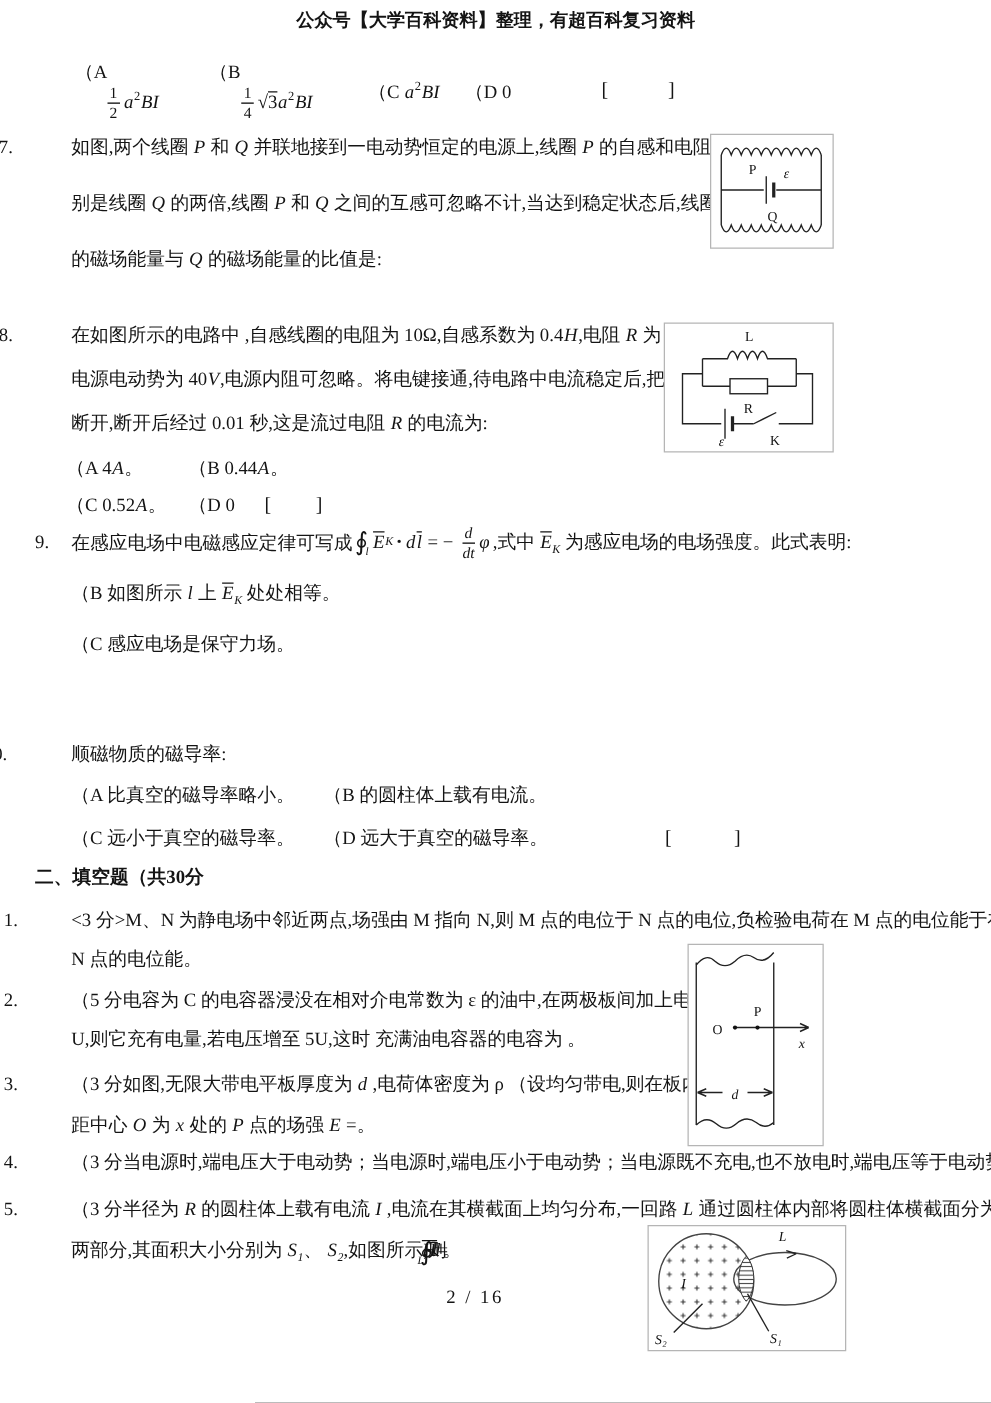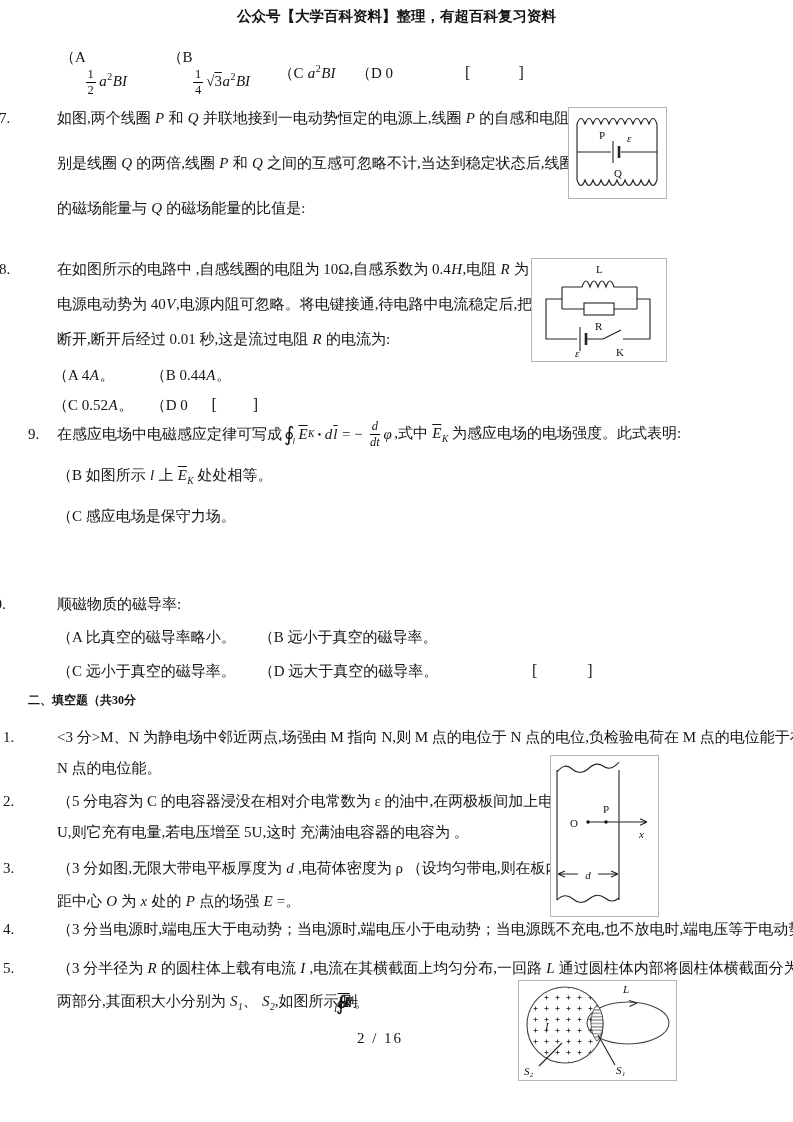--- a/index.html
+++ b/index.html
@@ -23,41 +23,41 @@
   .ointsub{font-size:9px;font-style:italic;position:relative;top:7px;margin:0 3px 0 -2px}
   .fdot{font-size:11px;margin:0 3px}
   .feq{margin:0 4px}
   .brk{font-size:16px}
   .dbox{border:1px solid #b5b5b5;background:#fff}
   .w{fill:none;stroke:#222;stroke-width:1.1}
   .w2{fill:none;stroke:#222;stroke-width:2.6}
   .st{font-size:11px;font-family:"Liberation Serif",serif;fill:#111}
   .it{font-style:italic}
   #optrow6{top:50px;left:60px;height:46px;display:flex;align-items:center;white-space:pre}
-  #optrow6 .g2{margin-left:40px}#optrow6 .g3{margin-left:28px}#optrow6 .g4{margin-left:20px}
+  #optrow6 .g2{margin-left:40px}#optrow6 .g3{margin-left:44px}#optrow6 .g4{margin-left:20px}
   #optrow6 .br1{margin-left:72px}#optrow6 .br2{margin-left:48px}
   #q7{top:96px;left:28px;width:540px;line-height:45px;padding-left:29px;text-indent:-29px}
   #q7opts{top:224px;left:57px;width:640px}
   .q7o{display:inline-block;width:92px}
   #q7opts .br1{margin-left:118px}#q7opts .br2{margin-left:46px}
   #d7{left:568px;top:107px;width:97px;height:90px}
   #q8{top:252px;left:28px;width:508px;line-height:35px;padding-left:29px;text-indent:-29px}
   #q8opts{top:360px;left:53px;line-height:30px;width:450px}
   .q8col{display:inline-block;width:94px}
   #q8opts .br1{margin-left:20px}#q8opts .br2{margin-left:32px}
   #d8{left:531px;top:258px;width:134px;height:102px}
   #q9intro{top:410px;left:28px;width:762px;height:48px;display:flex;align-items:center;white-space:pre;padding-left:29px}
   #q9intro .qnum{margin-left:-29px}
   #q9opts{top:458px;left:57px;line-height:35px;width:700px}
   #q9opts .br1{margin-left:162px}#q9opts .br2{margin-left:46px}
   #q10{top:588px;left:22px;width:720px;line-height:33px;padding-left:35px;text-indent:-35px}
   #q10 .qnum10{display:inline-block;width:35px}
   .q10col{display:inline-block;width:198px}
   #q10 .br1{margin-left:90px}#q10 .br2{margin-left:46px}
-  #sec2{top:692px;left:28px;font-weight:bold;font-size:12px}
+  #sec2{top:692px;left:28px;font-weight:bold;font-size:15px}
   #f1{top:722px;left:30px;width:748px;line-height:31px;padding-left:27px;text-indent:-27px}
   #f2{top:786px;left:30px;width:517px;line-height:31px;padding-left:27px;text-indent:-27px}
   #f3{top:852px;left:30px;width:517px;line-height:33px;padding-left:27px;text-indent:-27px}
   #f4{top:920px;left:30px;width:762px;white-space:nowrap;padding-left:27px;text-indent:-27px}
   #f5{top:952px;left:30px;width:752px;line-height:33px;padding-left:27px;text-indent:-27px}
   #d3{left:550px;top:755px;width:107px;height:160px}
   #d5{left:518px;top:980px;width:157px;height:99px}
   #footer{top:1030px;left:0;width:760px;text-align:center;letter-spacing:2px}
 </style>
 </head>
@@ -130,21 +130,21 @@
   </div>
   <div class="abs" id="q9opts">
     <div><span>（B 如图所示 </span><span class="v">l</span><span> 上 </span><span class="v vec">E</span><span class="sub">K</span><span> 处处相等。</span></div>
     <div><span>（C 感应电场是保守力场。</span></div>
   </div>
 
   <div class="abs" id="q10">
     <div><span class="qnum10">10.</span><span>顺磁物质的磁导率:</span></div>
     <div style="text-indent:0">
       <span class="q10col">（A 比真空的磁导率略小。</span>
-      <span>（B 远小于真空的磁导率。</span>
+      <span>（B 的圆柱体上载有电流。</span>
     </div>
     <div style="text-indent:0">
       <span class="q10col">（C 远小于真空的磁导率。</span>
       <span>（D 远大于真空的磁导率。</span>
       <span class="br1 brk">[</span>
       <span class="br2 brk">]</span>
     </div>
   </div>
 
   <div class="abs" id="sec2">二、填空题（共30分</div>

